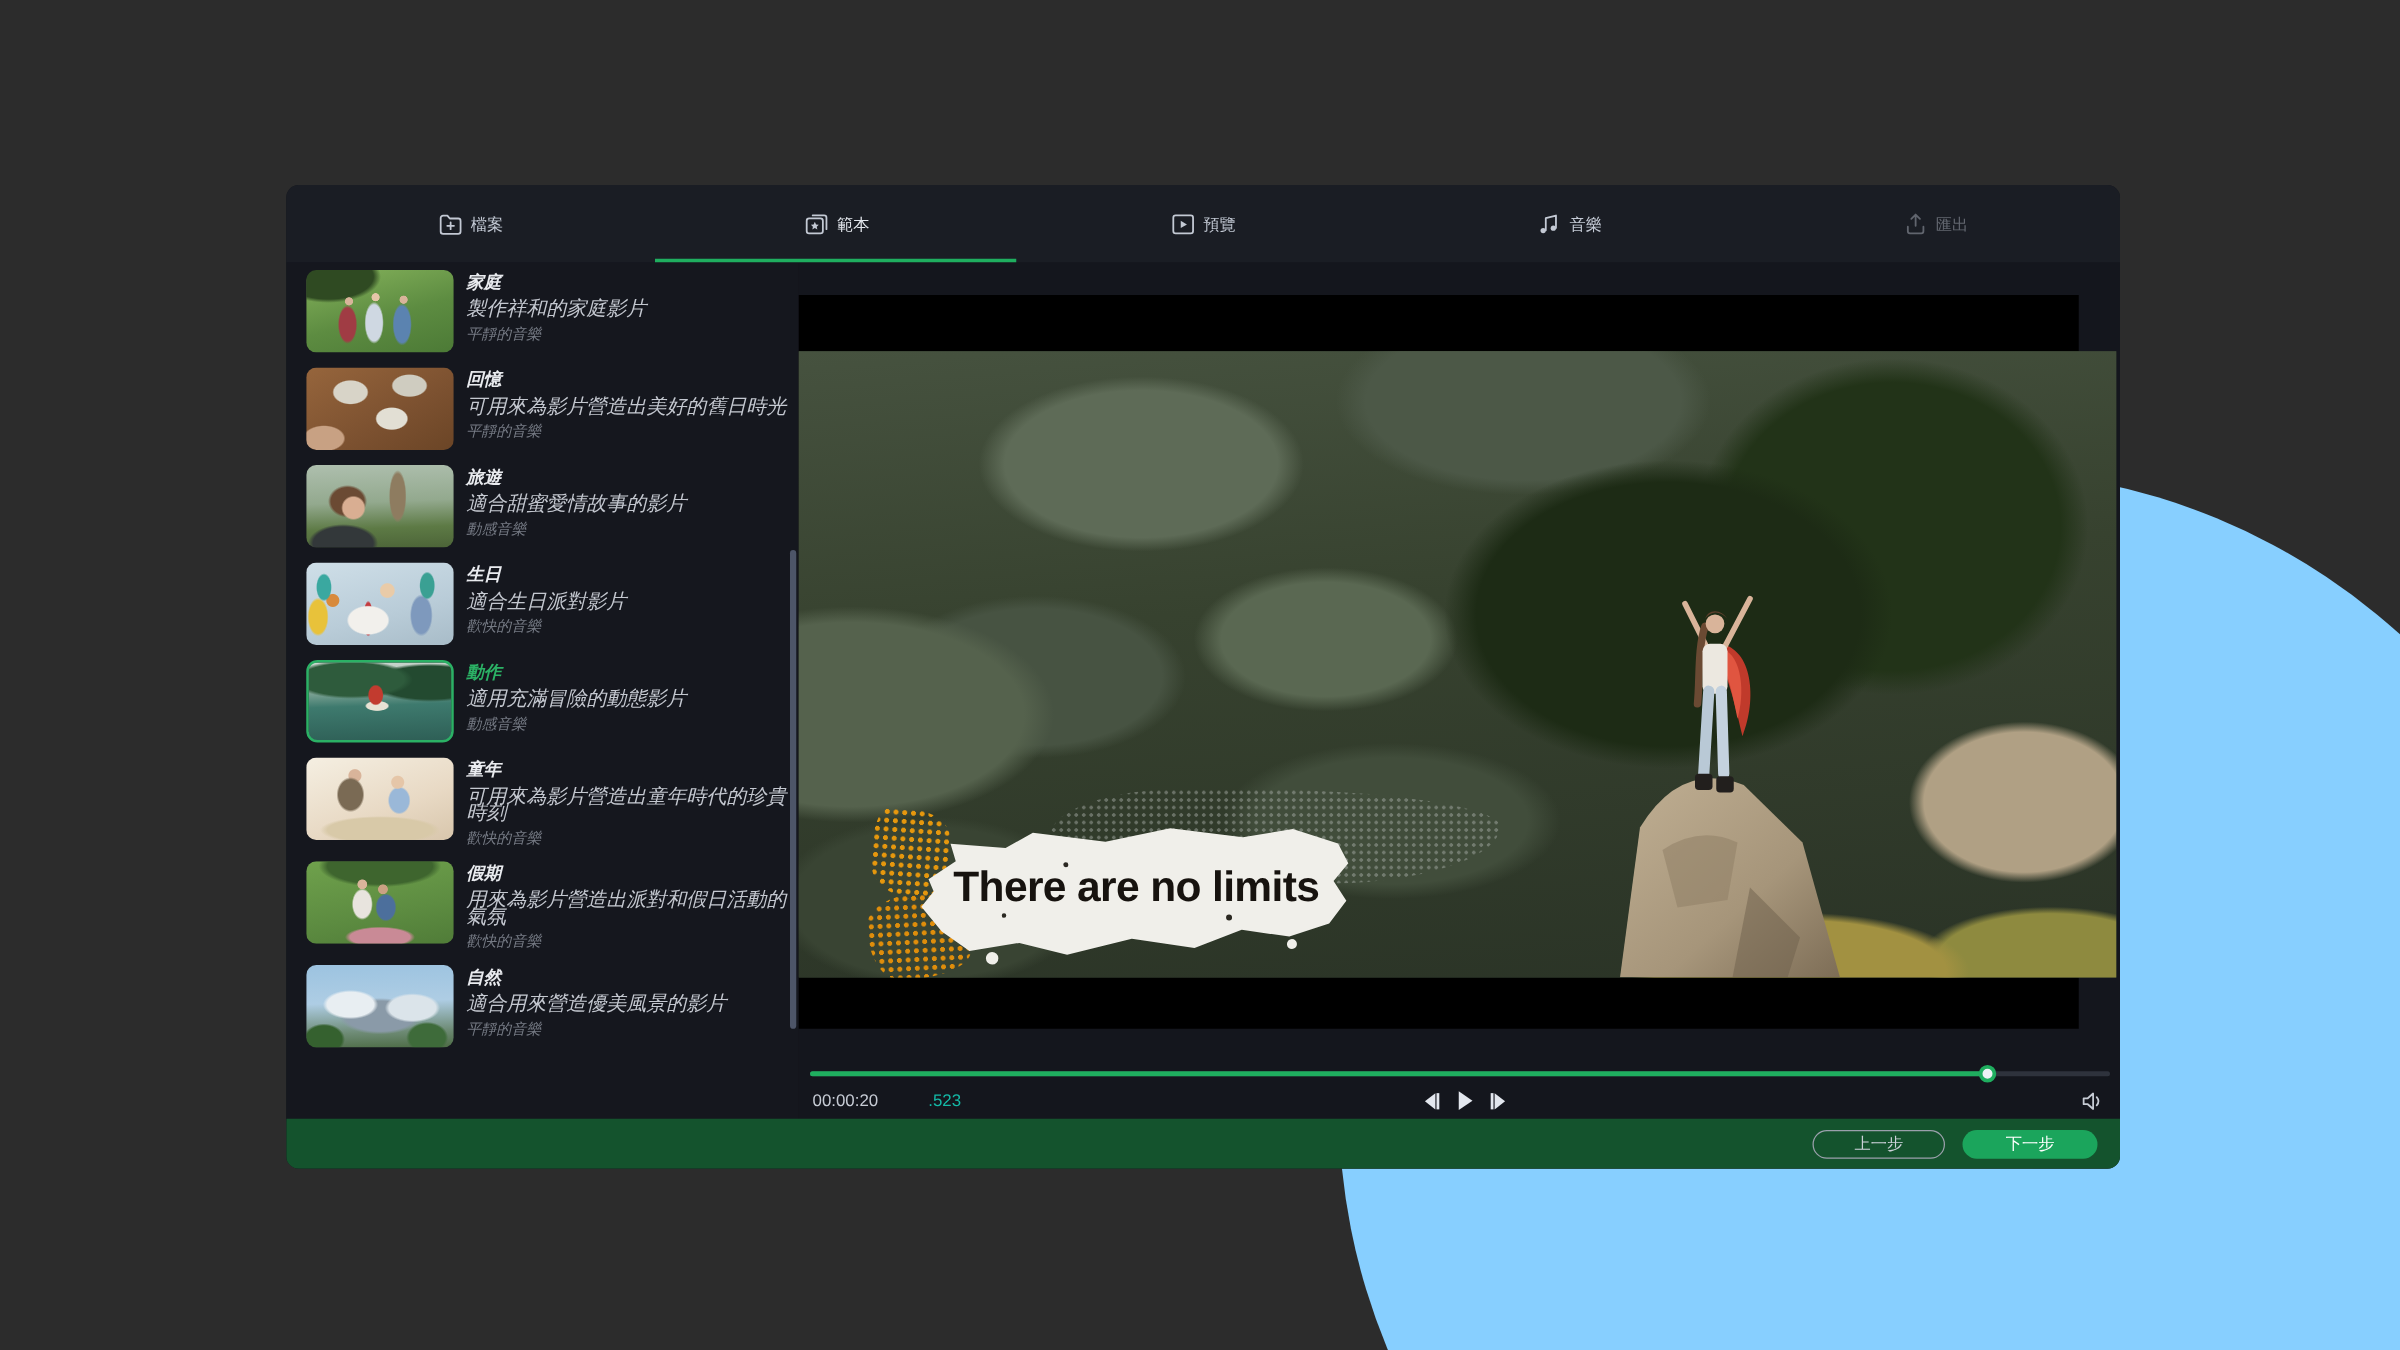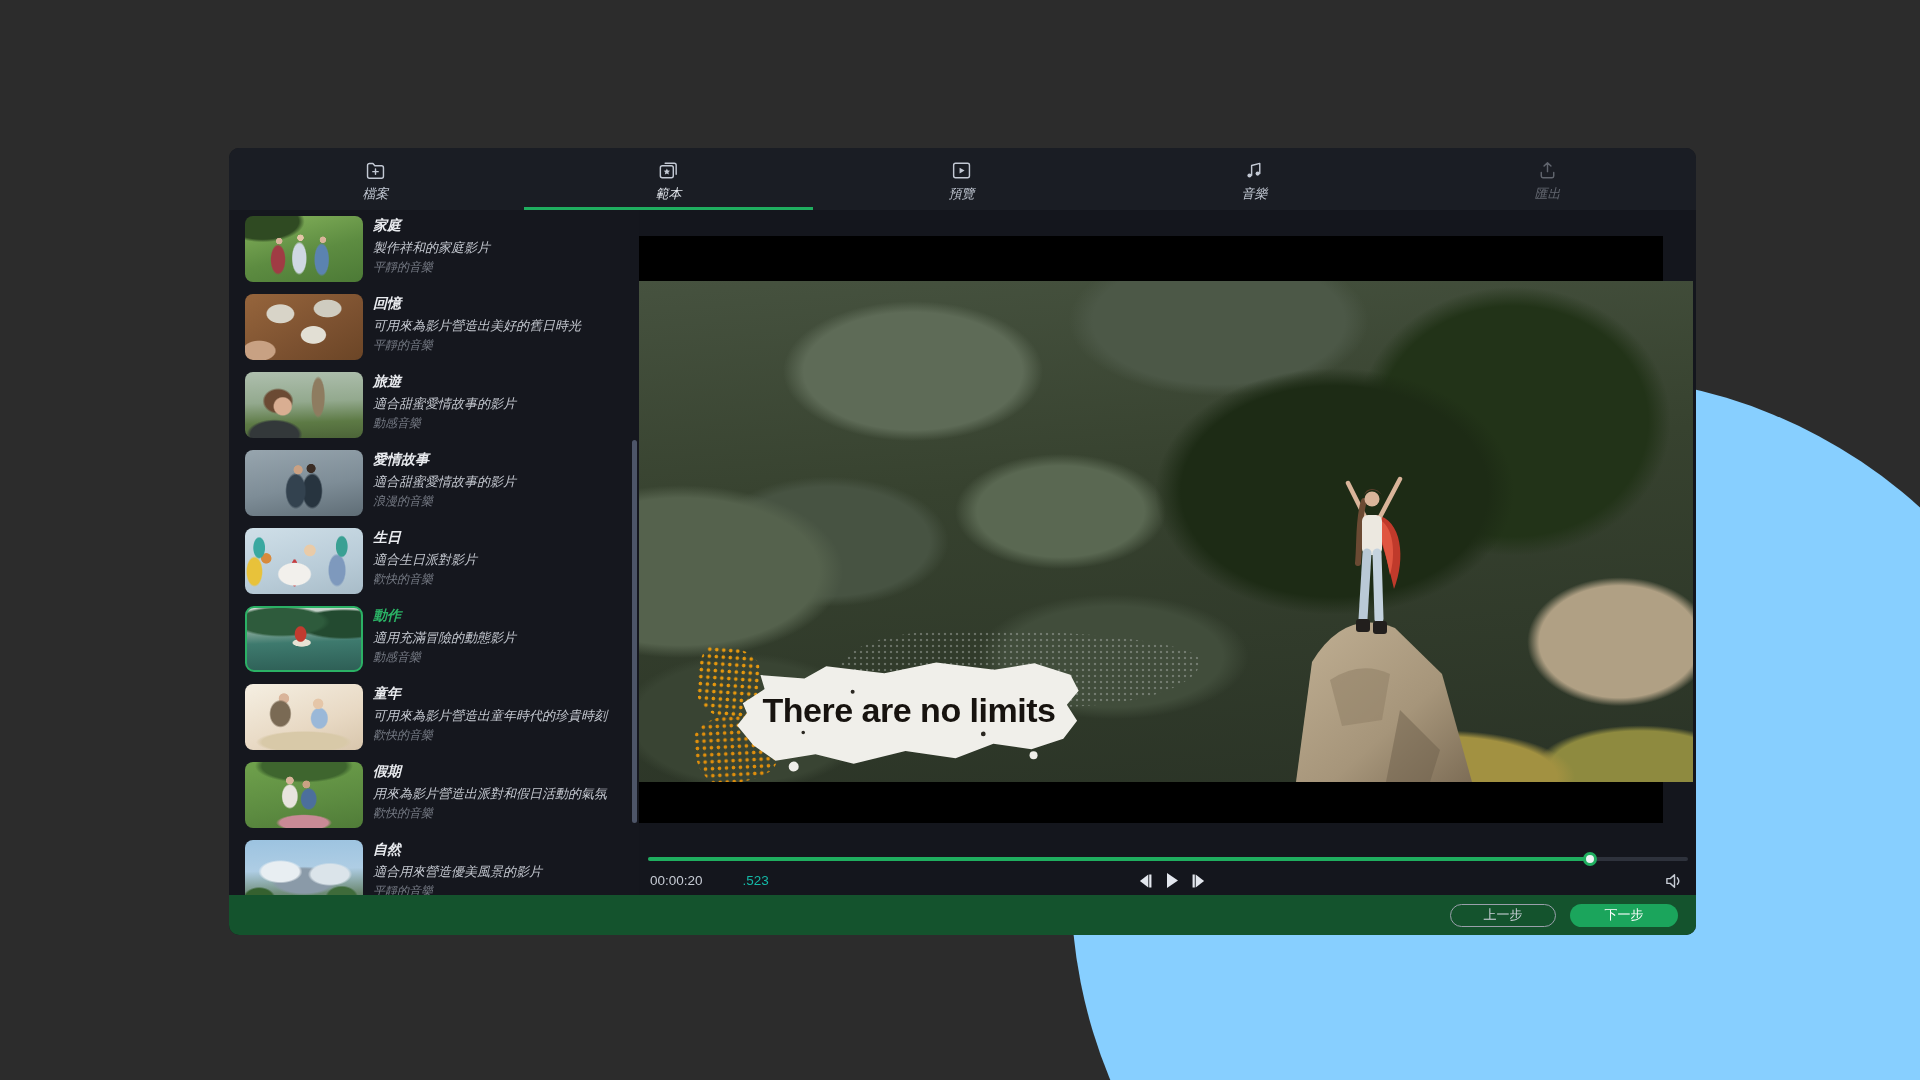--- a/index.html
+++ b/index.html
@@ -7,37 +7,37 @@
   .stage{position:relative;width:1920px;height:1080px;background:#2c2c2c;overflow:hidden;}
 
   
   .blue-circle{position:absolute;left:1071px;top:376px;width:1016px;height:1016px;border-radius:50%;background:#87cfff;}
 
   
   .window{position:absolute;left:229px;top:148px;width:1467px;height:787px;background:#15171e;border-radius:10px;overflow:hidden;}
 
   
   .tabbar{position:absolute;left:0;top:0;width:100%;height:62px;background:#1a1d24;display:flex;}
-  .tab{position:relative;width:293px;height:62px;display:flex;flex-direction:column;align-items:center;justify-content:center;gap:5px;cursor:pointer;color:#c3c9d4;font-style:italic;}
+  .tab{position:relative;width:293px;height:62px;display:flex;flex-direction:row;align-items:center;justify-content:center;gap:5px;cursor:pointer;color:#c3c9d4;}
   .tab svg{display:block;}
   .tab .tab-label{font-size:13px;line-height:13px;color:#c3c9d4;}
   .tab.active .tab-label{color:#e2e6ec;}
   .tab-underline{display:none;position:absolute;left:2px;right:2px;bottom:0;height:3px;background:#1fae5f;}
   .tab.active .tab-underline{display:block;}
   .tab.disabled{opacity:.42;}
 
   
   .list{position:absolute;left:0;top:62px;width:410px;height:687px;background:#15171e;overflow:hidden;padding-top:6px;}
   .list-item{display:flex;align-items:flex-start;padding-left:16px;margin-bottom:12px;cursor:pointer;font-style:italic;}
   .thumb{width:118px;height:66px;border-radius:8px;flex-shrink:0;background:#444;overflow:hidden;}
   .list-item.selected .thumb{border:2px solid #2bb165;border-radius:9px;}
   .item-text{margin-left:10px;padding-top:1px;}
   .item-title{font-size:14px;font-weight:bold;color:#e9ebef;line-height:16px;}
   .list-item.selected .item-title{color:#2bb165;}
-  .item-desc{font-size:13px;color:#c4c8d0;line-height:13px;margin-top:8px;}
+  .item-desc{font-size:16px;color:#c4c8d0;line-height:13px;margin-top:8px;}
   .item-music{font-size:12px;color:#757a84;line-height:13px;margin-top:7px;}
   .scrollbar-thumb{position:absolute;left:403px;top:292px;width:5px;height:383px;border-radius:3px;background:#4d5568;}
 
   
   .thumb-family{background:
     radial-gradient(circle 5px at 29% 38%,#d9b49a 0 60%,transparent 70%),
     radial-gradient(circle 5px at 47% 33%,#e5c6a8 0 60%,transparent 70%),
     radial-gradient(circle 5px at 66% 36%,#d9b49a 0 60%,transparent 70%),
     radial-gradient(ellipse 11px 22px at 28% 66%,#a03c44 0 60%,transparent 70%),
     radial-gradient(ellipse 11px 24px at 46% 64%,#cfd8e2 0 60%,transparent 70%),
@@ -236,28 +236,20 @@
 
   <div class="list-item">
     <div class="thumb thumb-travel"></div>
     <div class="item-text">
       <div class="item-title">旅遊</div>
       <div class="item-desc">適合甜蜜愛情故事的影片</div>
       <div class="item-music">動感音樂</div>
     </div>
   </div>
 
-  <div class="list-item">
-    <div class="thumb thumb-love"></div>
-    <div class="item-text">
-      <div class="item-title">愛情故事</div>
-      <div class="item-desc">適合甜蜜愛情故事的影片</div>
-      <div class="item-music">浪漫的音樂</div>
-    </div>
-  </div>
 
   <div class="list-item">
     <div class="thumb thumb-birthday"></div>
     <div class="item-text">
       <div class="item-title">生日</div>
       <div class="item-desc">適合生日派對影片</div>
       <div class="item-music">歡快的音樂</div>
     </div>
   </div>
 

